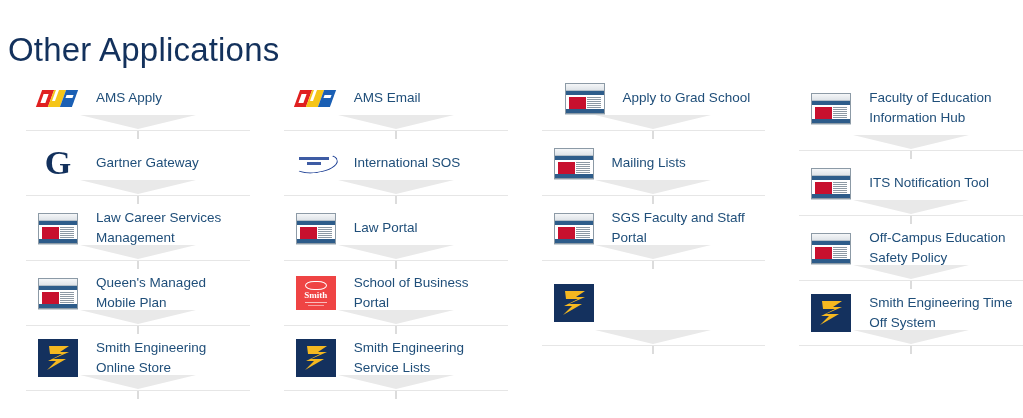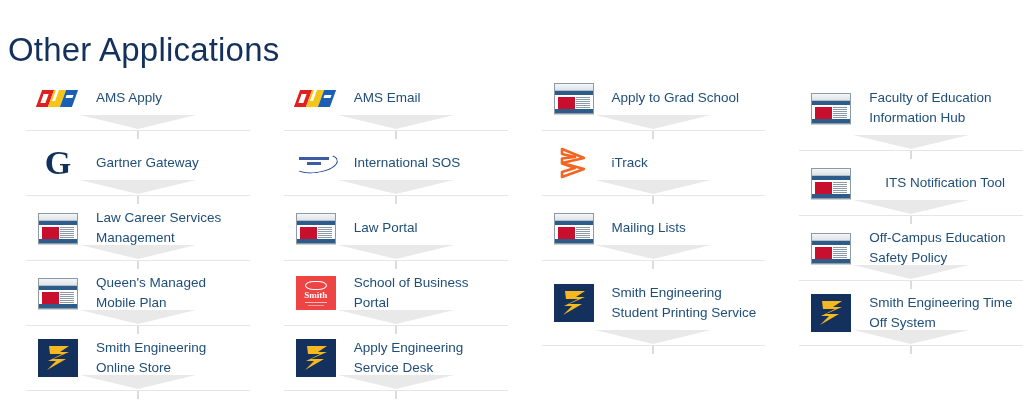--- a/index.html
+++ b/index.html
@@ -337,79 +337,80 @@
         </div>
         <div class="app-cell">
           <a class="app-row" href="#" style="text-decoration: none;">
             <span class="icon-wrap">
               <span class="ico-smitheng">
                 <svg width="30" height="30" viewBox="0 0 30 30">
                   <path d="M6 3 L26 3 L17 9 L26 9 L10 16 L23 16 L4 27 L13 18 L5 18 L19 11 L7 11 Z" fill="#f5b820"></path>
                 </svg>
               </span>
             </span>
-            <span class="app-label">Apply Engineering Service Desk</span>
+            <span class="app-label">Smith Engineering Service Lists</span>
           </a>
           <span class="caret"><span class="tri"></span><span class="tick"></span></span>
         </div>
       </div>
       <div class="column">
         <div class="app-cell">
-          <a class="app-row" href="#" style="text-decoration: none;">
+          <a class="app-row" href="#" style="text-decoration: none; justify-content: center;">
             <span class="icon-wrap">
               <span class="ico-web">
                 <span class="titlebar"></span>
                 <span class="navbar"></span>
                 <span class="hero"></span>
                 <span class="lines"></span>
                 <span class="footer"></span>
               </span>
             </span>
             <span class="app-label">Apply to Grad School</span>
           </a>
           <span class="caret"><span class="tri"></span><span class="tick"></span></span>
         </div>
         <div class="app-cell">
           <a class="app-row" href="#" style="text-decoration: none;">
             <span class="icon-wrap">
-              <span class="ico-itrack">
-                <svg width="34" height="34" viewBox="0 0 34 34">
-                  <path d="M5 3 L27 12 L5 17 L27 23 L5 31 L5 26 L18 22 L5 17.5 L5 12.5 L18 11 L5 8 Z" fill="none" stroke="#f26522" stroke-width="2.6" stroke-linejoin="round"></path>
-                </svg>
-              </span>
-            </span>
-            <span class="app-label">iTrack</span>
-          </a>
-          <span class="caret"><span class="tri"></span><span class="tick"></span></span>
-        </div>
-        <div class="app-cell">
-          <a class="app-row" href="#" style="text-decoration: none;">
-            <span class="icon-wrap">
               <span class="ico-web">
                 <span class="titlebar"></span>
                 <span class="navbar"></span>
                 <span class="hero"></span>
                 <span class="lines"></span>
                 <span class="footer"></span>
               </span>
             </span>
             <span class="app-label">Mailing Lists</span>
+          </a>
+          <span class="caret"><span class="tri"></span><span class="tick"></span></span>
+        </div>
+        <div class="app-cell">
+          <a class="app-row" href="#" style="text-decoration: none;">
+            <span class="icon-wrap">
+              <span class="ico-web">
+                <span class="titlebar"></span>
+                <span class="navbar"></span>
+                <span class="hero"></span>
+                <span class="lines"></span>
+                <span class="footer"></span>
+              </span>
+            </span>
+            <span class="app-label">SGS Faculty and Staff Portal</span>
           </a>
           <span class="caret"><span class="tri"></span><span class="tick"></span></span>
         </div>
         <div class="app-cell">
           <a class="app-row tall" href="#" style="text-decoration: none;">
             <span class="icon-wrap">
               <span class="ico-smitheng">
                 <svg width="30" height="30" viewBox="0 0 30 30">
                   <path d="M6 3 L26 3 L17 9 L26 9 L10 16 L23 16 L4 27 L13 18 L5 18 L19 11 L7 11 Z" fill="#f5b820"></path>
                 </svg>
               </span>
             </span>
-            <span class="app-label">Smith Engineering Student Printing Service</span>
           </a>
           <span class="caret"><span class="tri"></span><span class="tick"></span></span>
         </div>
       </div>
       <div class="column">
         <div class="app-cell">
           <a class="app-row tall" href="#" style="text-decoration: none;">
             <span class="icon-wrap">
               <span class="ico-web">
                 <span class="titlebar"></span>
@@ -417,21 +418,21 @@
                 <span class="hero"></span>
                 <span class="lines"></span>
                 <span class="footer"></span>
               </span>
             </span>
             <span class="app-label">Faculty of Education Information Hub</span>
           </a>
           <span class="caret"><span class="tri"></span><span class="tick"></span></span>
         </div>
         <div class="app-cell">
-          <a class="app-row" href="#" style="text-decoration: none; gap: 16px;">
+          <a class="app-row" href="#" style="text-decoration: none;">
             <span class="icon-wrap">
               <span class="ico-web">
                 <span class="titlebar"></span>
                 <span class="navbar"></span>
                 <span class="hero"></span>
                 <span class="lines"></span>
                 <span class="footer"></span>
               </span>
             </span>
             <span class="app-label">ITS Notification Tool</span>

